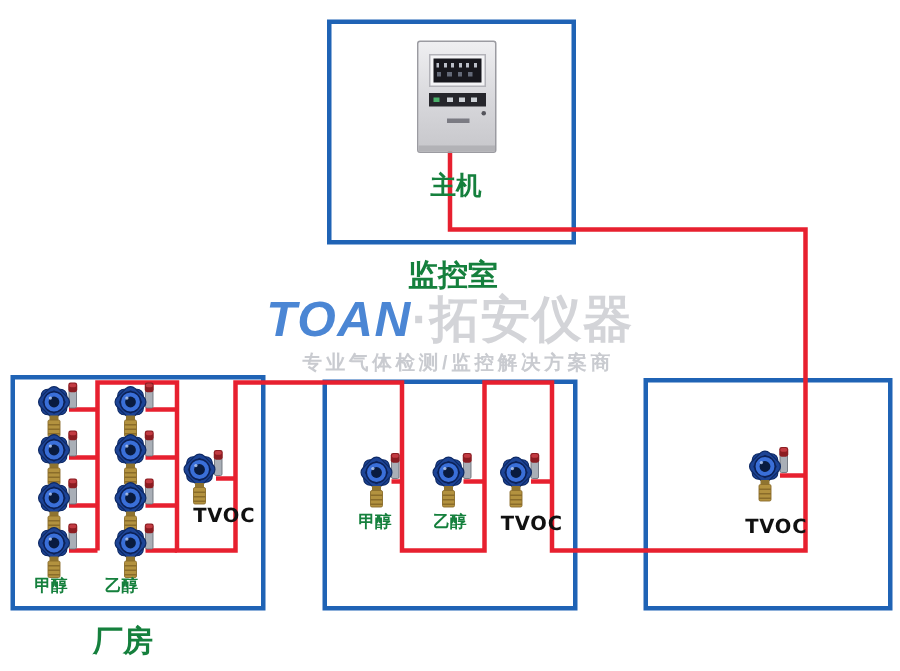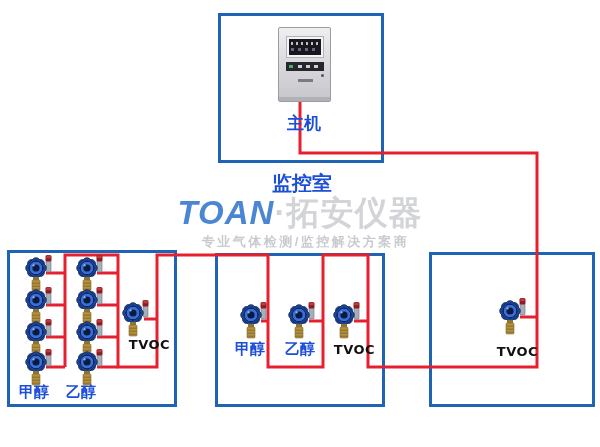--- a/index.html
+++ b/index.html
@@ -34,25 +34,25 @@
     background:repeating-linear-gradient(90deg,rgba(150,160,180,.6) 0 3px,transparent 3px 7px);}
   .device .strip{position:absolute;left:7px;top:34px;width:38px;height:9px;background:#26262c;}
   .device .led{position:absolute;left:10px;top:37px;width:4px;height:3px;background:#4ab06a;}
   .device .btns{position:absolute;left:19px;top:37px;width:4px;height:3px;background:#cdd1d6;box-shadow:8px 0 #cdd1d6,16px 0 #cdd1d6;}
   .device .brand-bar{position:absolute;left:19px;top:51px;width:15px;height:3px;background:#7b7b83;}
   .device .keyhole{position:absolute;right:6px;top:46px;width:3px;height:3px;border-radius:50%;background:#54545b;}
   .device .base{position:absolute;left:0;bottom:0;width:100%;height:4px;background:#b2b2b6;}
   
   .detector{position:absolute;width:32px;height:42px;z-index:5;}
   
-  .cn{position:absolute;transform:translateX(-50%);z-index:6;color:#1d4ed8;
+  .cn{position:absolute;transform:translateX(-50%);z-index:6;color:#15803d;
       font-family:"Liberation Serif","DejaVu Serif",serif;font-weight:bold;white-space:nowrap;}
   .title{font-size:20px;}
   .device-label{font-size:17px;}
-  .gas{font-size:15px;}
+  .gas{font-size:11px;}
   .gas-en{position:absolute;transform:translateX(-50%);z-index:6;color:#111;white-space:nowrap;
       font-family:"DejaVu Sans","Liberation Sans",sans-serif;font-weight:bold;font-size:13px;letter-spacing:0.5px;padding-left:17px;}
 </style>
 </head>
 <body>
 
 <svg width="0" height="0" style="position:absolute">
   <defs>
     <symbol id="det" viewBox="0 0 32 42">
 
@@ -155,20 +155,21 @@
   <svg class="detector" style="left:497px;top:296px">
       <use href="#det"></use>
     </svg>
 
   <div class="cn device-label" style="left:304px;top:112px">主机</div>
   <div class="cn title" style="left:302px;top:170px">监控室</div>
 
   <div class="cn gas" style="left:34px;top:383px">甲醇</div>
   <div class="cn gas" style="left:81px;top:383px">乙醇</div>
   <div class="gas-en" style="left:141px;top:337px">TVOC</div>
+  <div class="cn title" style="left:82px;top:414px">厂房</div>
 
   <div class="cn gas" style="left:250px;top:340px">甲醇</div>
   <div class="cn gas" style="left:300px;top:340px">乙醇</div>
   <div class="gas-en" style="left:346px;top:342px">TVOC</div>
 
   <div class="gas-en" style="left:509px;top:344px">TVOC</div>
 
 </div>
 
 </body></html>

